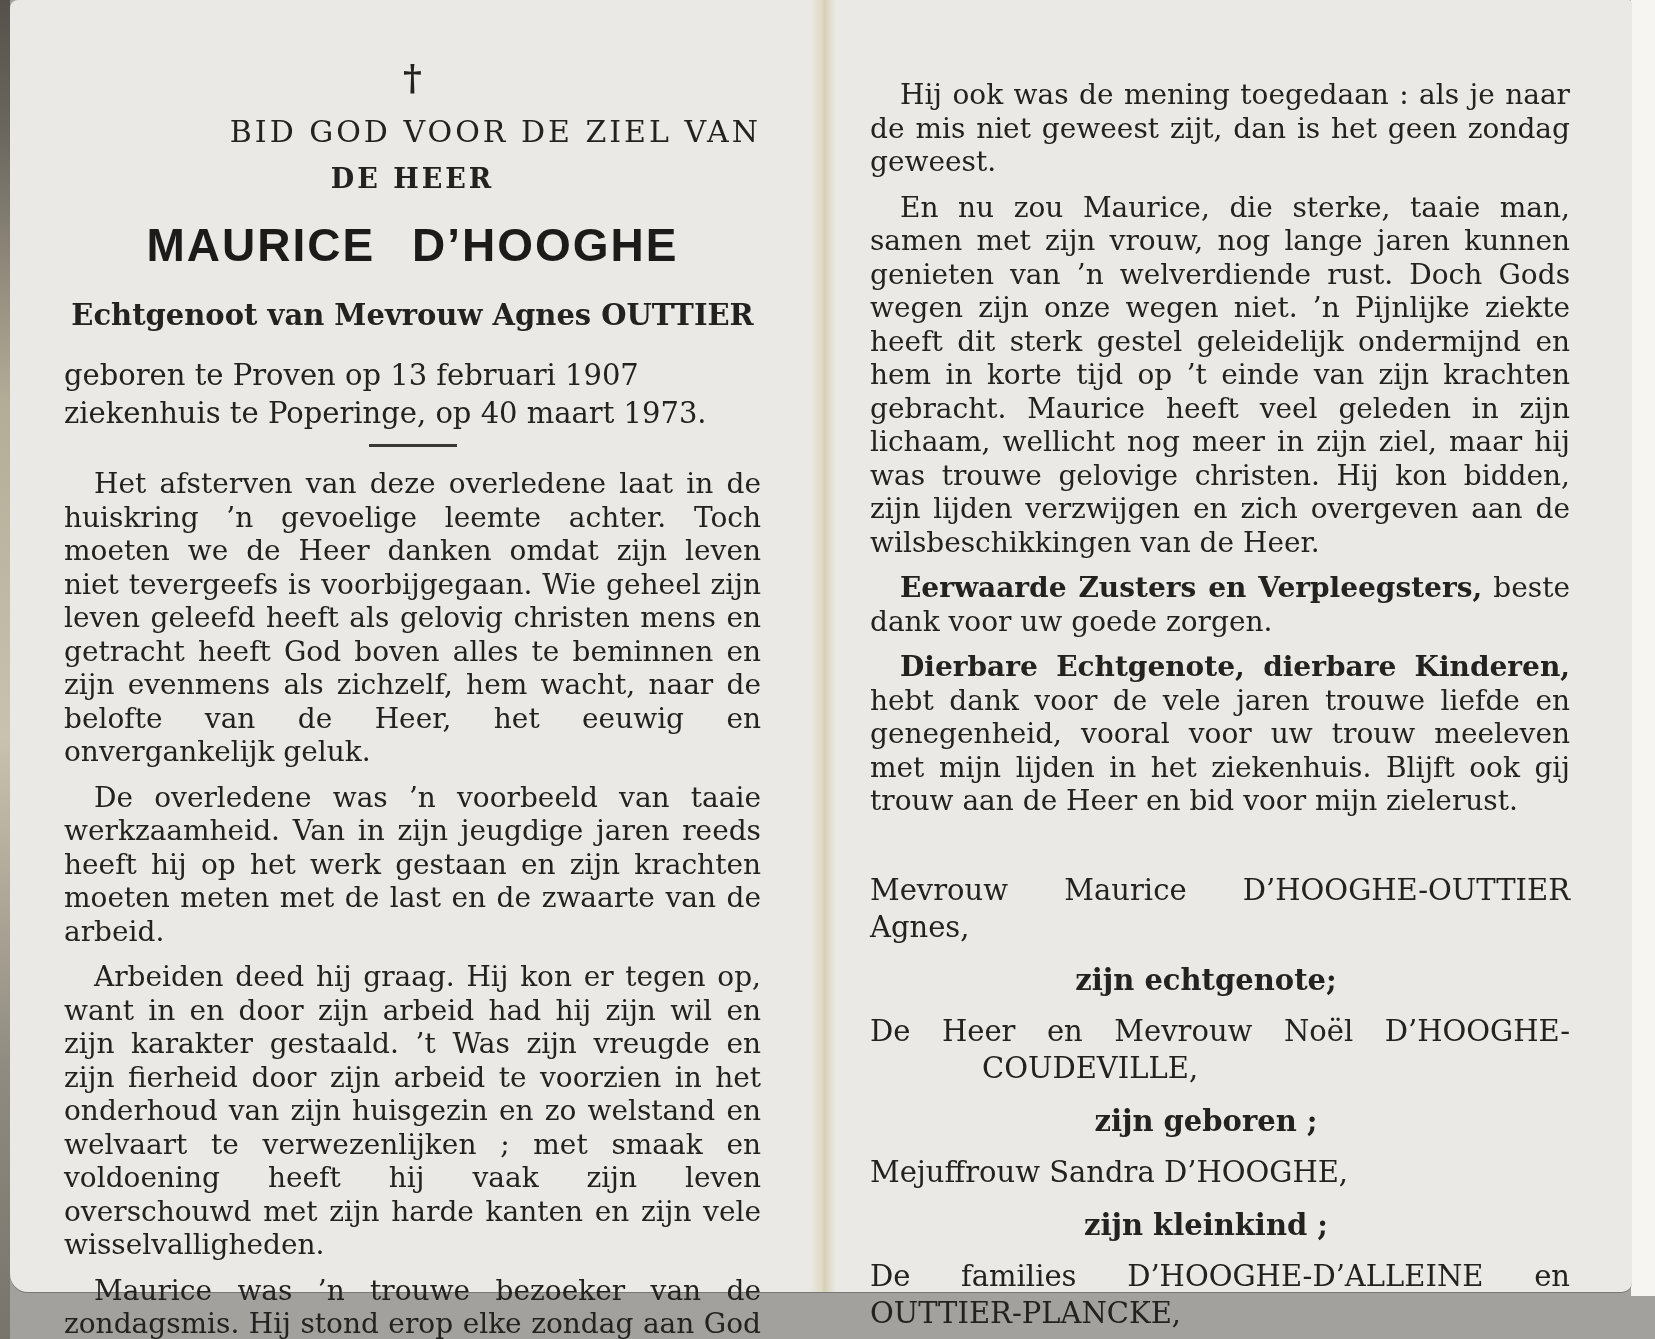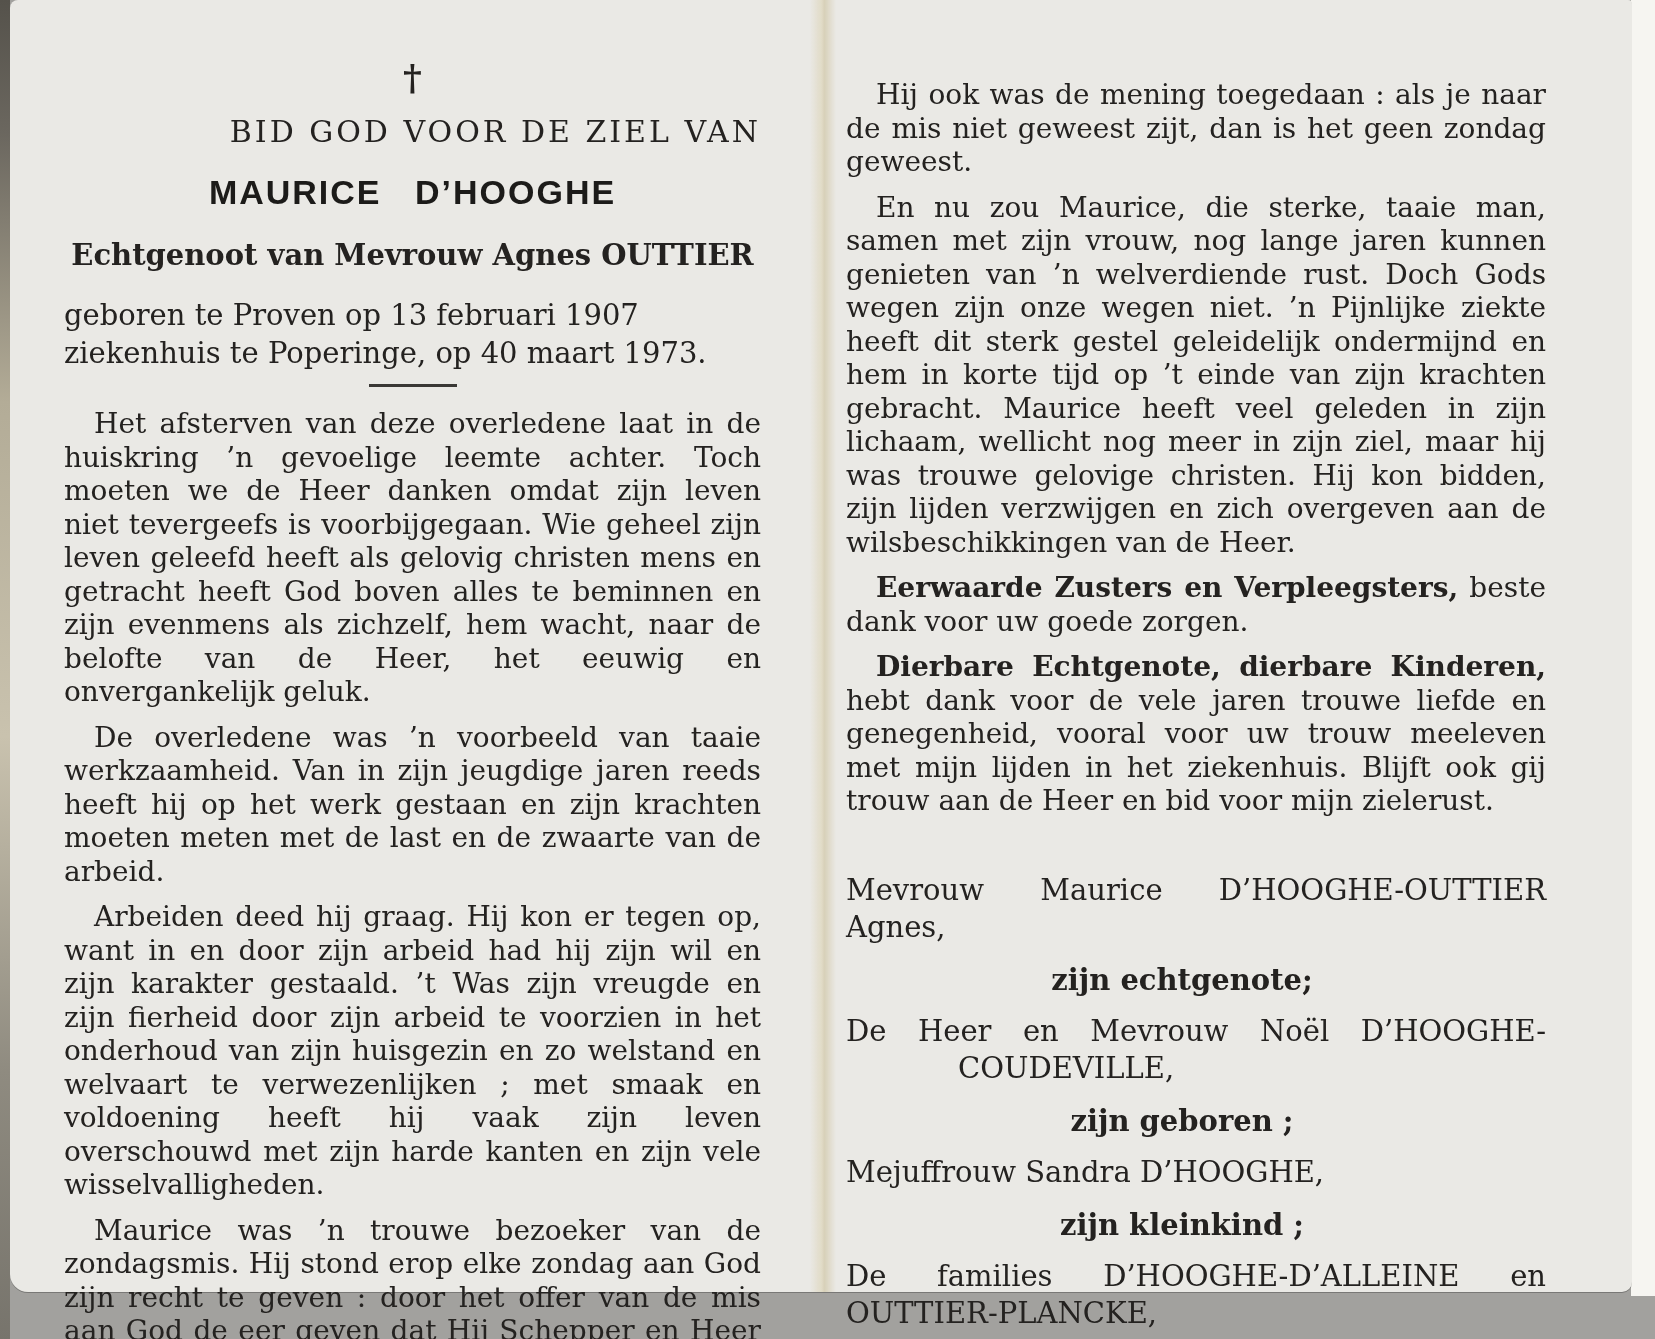--- a/index.html
+++ b/index.html
@@ -25,29 +25,29 @@
     border-radius:8px 4px 10px 18px;
     box-shadow:0 1px 0 rgba(0,0,0,.25);
   }
   .fold{
     position:absolute;left:800px;top:0;width:26px;height:1292px;
     background:linear-gradient(to right,rgba(234,233,229,0) 0%,rgba(214,202,162,.45) 45%,rgba(198,184,140,.5) 55%,rgba(234,233,229,0) 100%);
     filter:blur(.4px);
   }
   .page{position:absolute;top:0;}
   .page-left{left:54px;width:697px;}
-  .page-right{left:836px;width:700px;}
+  .page-right{left:860px;width:700px;}
 
   
   .cross{font-size:36px;text-align:center;margin-top:56px;font-weight:bold;}
   .hdr1{font-size:30px;text-align:right;letter-spacing:3px;margin-top:16px;white-space:nowrap;}
   .hdr2{font-size:27px;font-weight:bold;text-align:center;letter-spacing:3px;margin-top:14px;}
   .name{
     font-family:"Liberation Sans","DejaVu Sans",sans-serif;
-    font-size:34px;font-weight:bold;letter-spacing:2px;word-spacing:22px;
+    font-size:46px;font-weight:bold;letter-spacing:2px;word-spacing:22px;
     text-align:center;margin-top:24px;color:#1c1b19;
   }
   .spouse{font-size:29px;font-weight:bold;text-align:center;margin-top:26px;white-space:nowrap;}
   .vitals{margin-top:24px;font-size:29px;text-align:left;line-height:38px;}
   .rule{width:88px;height:3px;background:#3a3835;margin:12px auto 0 auto;}
 
   
   .body-par{
     font-size:28px;line-height:33.5px;text-align:justify;
     text-indent:30px;margin-top:12px;
@@ -66,20 +66,21 @@
 </head>
 <body>
 
 <div class="edge-right"></div>
 <div class="card">
   <div class="fold"></div>
 
   <div class="page page-left">
     <div class="cross">†</div>
     <div class="hdr1">BID GOD VOOR DE ZIEL VAN</div>
+    <div class="hdr2">DE HEER</div>
     <div class="name">MAURICE D’HOOGHE</div>
     <div class="spouse">Echtgenoot van Mevrouw Agnes OUTTIER</div>
     <div class="vitals">
       <div>geboren te Proven op 13 februari 1907</div>
       <div>ziekenhuis te Poperinge, op 40 maart 1973.</div>
     </div>
     <div class="rule"></div>
     <div class="body-par after-rule">Het afsterven van deze overledene laat in de huiskring ’n gevoelige leemte achter. Toch moeten we de Heer danken omdat zijn leven niet tevergeefs is voorbijgegaan. Wie geheel zijn leven geleefd heeft als gelovig christen mens en getracht heeft God boven alles te beminnen en zijn evenmens als zichzelf, hem wacht, naar de belofte van de Heer, het eeuwig en onvergankelijk geluk.</div>
     <div class="body-par">De overledene was ’n voorbeeld van taaie werkzaamheid. Van in zijn jeugdige jaren reeds heeft hij op het werk gestaan en zijn krachten moeten meten met de last en de zwaarte van de arbeid.</div>
     <div class="body-par">Arbeiden deed hij graag. Hij kon er tegen op, want in en door zijn arbeid had hij zijn wil en zijn karakter gestaald. ’t Was zijn vreugde en zijn fierheid door zijn arbeid te voorzien in het onderhoud van zijn huisgezin en zo welstand en welvaart te verwezenlijken ; met smaak en voldoening heeft hij vaak zijn leven overschouwd met zijn harde kanten en zijn vele wisselvalligheden.</div>

